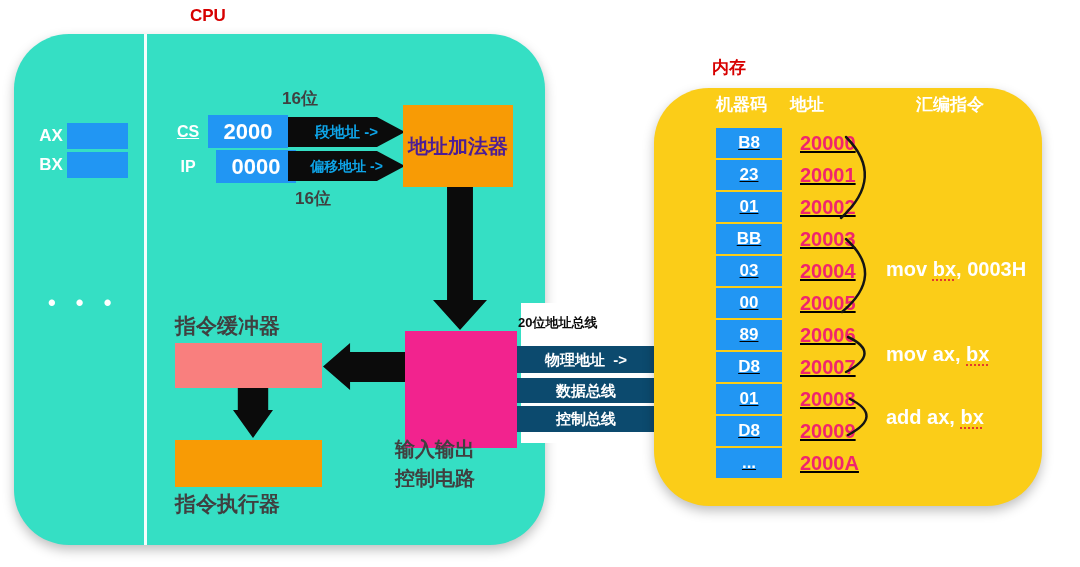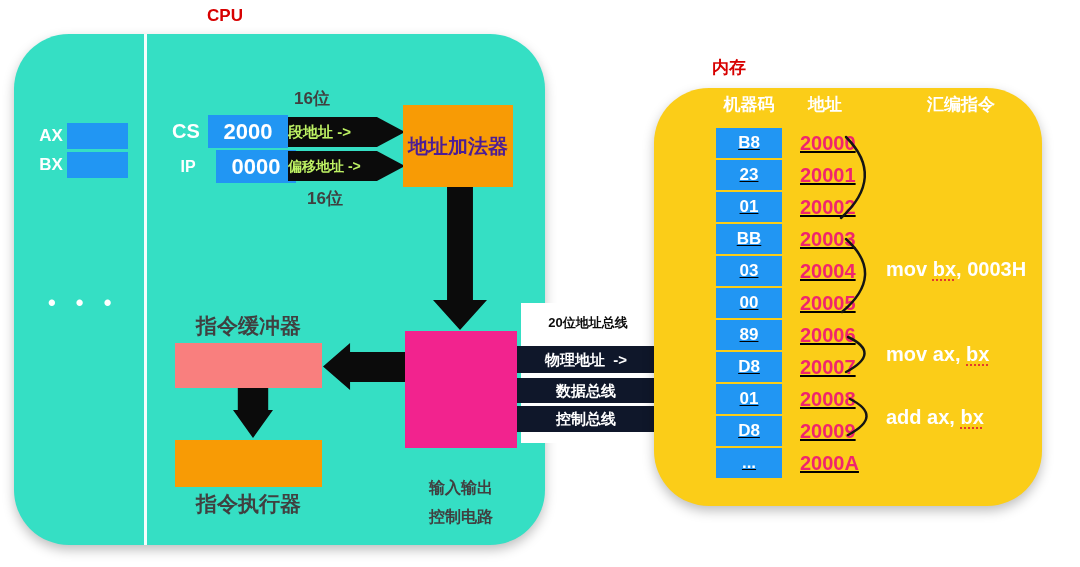--- a/index.html
+++ b/index.html
@@ -10,43 +10,43 @@
   
   .cpu-box { left:14px; top:34px; width:531px; height:511px; background:#35DFC4;
              border-radius:55px; box-shadow:0 5px 12px rgba(0,0,0,.25); }
   .mem-box { left:654px; top:88px; width:388px; height:418px; background:#FBCD18;
              border-radius:55px; box-shadow:0 5px 12px rgba(0,0,0,.25); }
   .divider { left:144px; top:34px; width:3px; height:511px; background:rgba(255,255,255,.95); }
 
   .red-title { color:#D70000; font-weight:bold; font-size:17px; }
 
   .wlabel { color:#404040; font-weight:bold; }
-  .center { text-align:center; }
+  .center { }
 
   .reg-label { font-size:17px; color:#fff; font-weight:bold; }
   .blue-box  { background:#2196F3; }
   .reg-value { color:#fff; font-weight:bold; font-size:22px; text-align:center; }
 
-  .banner { background:#0B0B0B; color:#bef264; font-weight:bold;
+  .banner { background:#0B0B0B; color:#0ea5e9; font-weight:bold;
             clip-path:polygon(0 0,76% 0,100% 50%,76% 100%,0 100%);
-            }
+            text-align:center; }
   .adder { background:#F89B05; color:#4c1d95; font-weight:bold; font-size:20px;
            display:flex; align-items:center; justify-content:center; }
   .black { background:#0B0B0B; }
   .magenta-box { background:#F2238E; }
   .salmon-box  { background:#F97F7E; }
   .orange-box  { background:#F89B05; }
 
   .arrow-down-long { clip-path:polygon(26% 0,74% 0,74% 79%,100% 79%,50% 100%,0 79%,26% 79%); }
   .arrow-down-short{ clip-path:polygon(12% 0,88% 0,88% 44%,100% 44%,50% 100%,0 44%,12% 44%); }
   .arrow-left      { clip-path:polygon(33% 0,33% 19%,100% 19%,100% 83%,33% 83%,33% 100%,0 50%); }
 
   .bus-panel { background:#ffffff; }
   .bus-title { color:#0B0B0B; font-weight:bold; font-size:13px; }
-  .bus-bar { background:#0f172a; color:#fff; font-weight:bold; font-size:15px;
+  .bus-bar { background:#0c4a6e; color:#fff; font-weight:bold; font-size:15px;
              text-align:center; white-space:pre; }
 
   .mem-header { color:#fff; font-weight:bold; font-size:17px; }
   .mrow  { display:flex; align-items:flex-end; height:30px; margin-bottom:2px;text-decoration:underline; }
   .mcell { width:66px; height:30px; line-height:30px; background:#2196F3;
            color:#fff; font-weight:bold; font-size:17px; text-align:center; }
   .maddr { margin-left:18px; color:#F0256D; font-weight:bold; font-size:20px; line-height:30px; }
   .instr { color:#fff; font-weight:bold; font-size:20px; white-space:nowrap; }
   .u { text-decoration-line:underline; text-decoration-style:dotted;
        text-decoration-color:#E23B2E; text-decoration-thickness:2px; text-underline-offset:3px; }
@@ -62,41 +62,41 @@
   <div class="abs cpu-box"></div>
   <div class="abs divider"></div>
 
   <div class="abs reg-label" style="left:36px; top:123px; width:30px; line-height:26px; text-align:center;">AX</div>
   <div class="abs blue-box" style="left:67px; top:123px; width:61px; height:26px;"></div>
   <div class="abs reg-label" style="left:36px; top:152px; width:30px; line-height:26px; text-align:center;">BX</div>
   <div class="abs blue-box" style="left:67px; top:152px; width:61px; height:26px;"></div>
 
   <div class="abs dots" style="left:48px; top:290px;">• • •</div>
 
-  <div class="abs reg-label" style="left:172px; top:115px; width:32px; line-height:33px; font-size:20px; ">CS</div>
+  <div class="abs reg-label" style="left:172px; top:115px; width:32px; line-height:33px; font-size:16px; text-align:center;text-decoration:underline;">CS</div>
   <div class="abs blue-box reg-value" style="left:208px; top:115px; width:80px; height:33px; line-height:33px;">2000</div>
   <div class="abs reg-label" style="left:172px; top:150px; width:32px; line-height:33px; font-size:16px; text-align:center;">IP</div>
   <div class="abs blue-box reg-value" style="left:216px; top:150px; width:80px; height:33px; line-height:33px;">0000</div>
 
   <div class="abs wlabel center" style="left:282px; top:87px; width:60px; font-size:17px;">16位</div>
   <div class="abs wlabel center" style="left:295px; top:187px; width:60px; font-size:17px;">16位</div>
 
   <div class="abs banner" style="left:288px; top:117px; width:117px; height:30px; line-height:30px; font-size:15px; padding-right:0;">
     <span style="display:inline-block; width:86%;">段地址 -&gt;</span>
   </div>
   <div class="abs banner" style="left:288px; top:151px; width:117px; height:30px; line-height:30px; font-size:14px;">
     <span style="display:inline-block; width:86%;">偏移地址 -&gt;</span>
   </div>
 
   <div class="abs adder" style="left:403px; top:105px; width:110px; height:82px;">地址加法器</div>
 
   <div class="abs black arrow-down-long" style="left:433px; top:187px; width:54px; height:143px;"></div>
 
   <div class="abs magenta-box" style="left:405px; top:331px; width:112px; height:117px;"></div>
-  <div class="abs wlabel center" style="left:395px; top:473px; width:132px; font-size:16px; line-height:29px;">
+  <div class="abs wlabel center" style="left:395px; top:436px; width:132px; font-size:20px; line-height:29px;font-family:Liberation Mono, monospace;">
     <div>输入输出</div>
     <div>控制电路</div>
   </div>
 
   <div class="abs black arrow-left" style="left:323px; top:343px; width:82px; height:47px;"></div>
 
   <div class="abs wlabel center" style="left:175px; top:312px; width:147px; font-size:21px;">指令缓冲器</div>
   <div class="abs salmon-box" style="left:175px; top:343px; width:147px; height:45px;"></div>
 
   <div class="abs black arrow-down-short" style="left:233px; top:388px; width:40px; height:50px;"></div>

